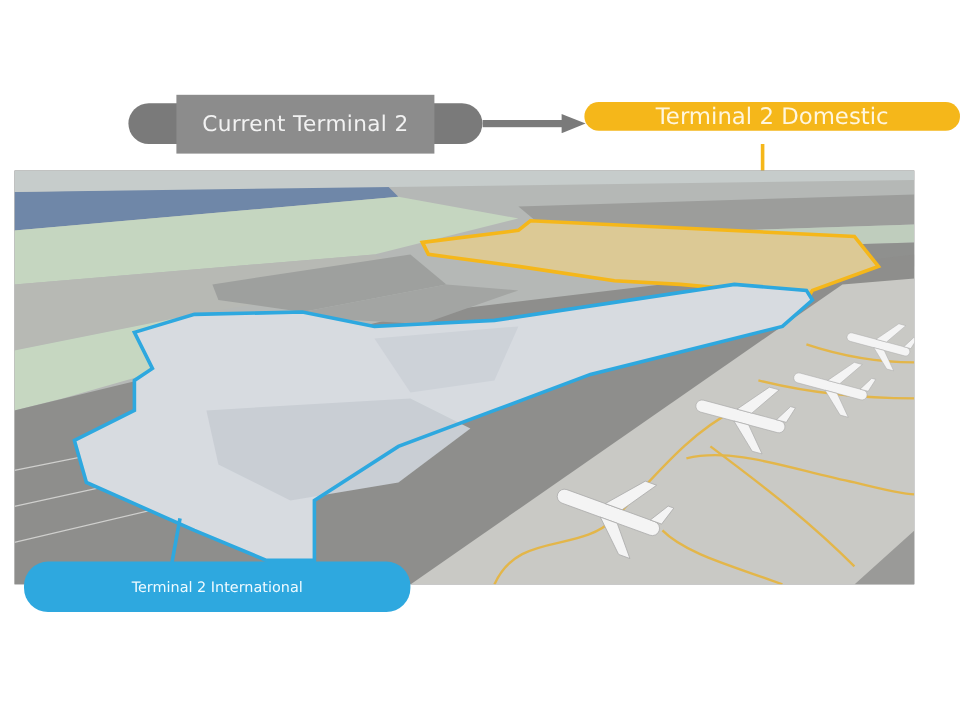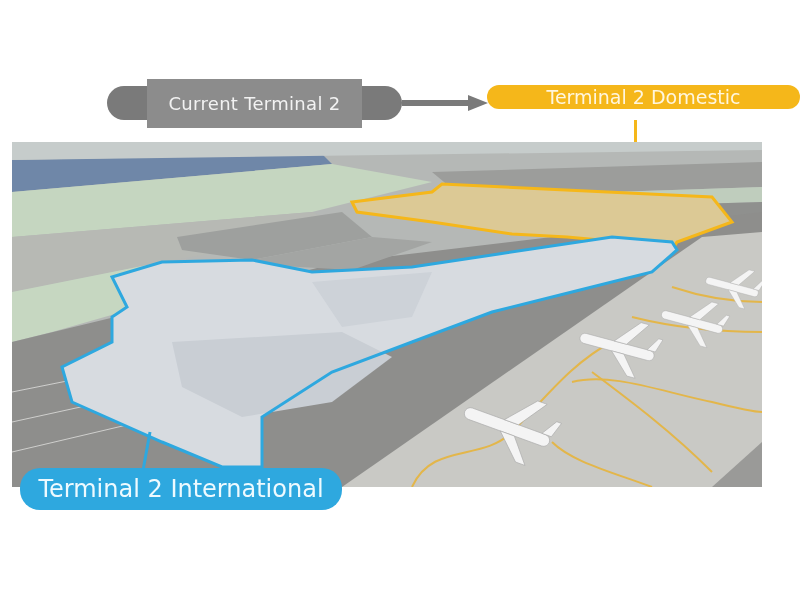--- a/index.html
+++ b/index.html
@@ -4,21 +4,21 @@
   <style>
     html, body { margin:0; padding:0; }
     body { width:800px; height:600px; background:#ffffff; position:relative; overflow:hidden; font-family:"DejaVu Sans", sans-serif; }
     .scene { position:absolute; left:12px; top:142px; width:750px; height:345px; overflow:hidden; background:#9a9a98; }
     .scene svg { position:absolute; left:0; top:0; width:750px; height:345px; display:block; }
     .pill { position:absolute; border-radius:18px; color:#fff; display:flex; align-items:center; justify-content:center; white-space:nowrap; }
     .pill-current { left:107px; top:86px; width:295px; height:34px; background:#7a7a7a; border-radius:17px; }
     .pill-current .inner { background:#8c8c8c; padding:14px 22px; font-size:18px; letter-spacing:0.3px; color:#f2f2f2; }
     .arrow { position:absolute; left:402px; top:95px; width:88px; height:16px; }
     .pill-domestic { left:487px; top:85px; width:313px; height:24px; background:#f5b71a; font-size:19px; color:#fff6de; border-radius:18px; }
-    .pill-intl { left:20px; top:468px; width:322px; height:42px; background:#2ea8df; font-size:24px; color:#eefaff; border-radius:20px; }
+    .pill-intl { left:20px; top:468px; width:322px; height:42px; background:#2ea8df; font-size:12px; color:#eefaff; border-radius:20px; }
     .leader-domestic { position:absolute; left:634px; top:120px; width:3px; height:70px; background:#f5b71a; }
   </style>
 </head>
 <body>
 
 <div>
 
   <div class="pill pill-current">
     <span class="inner">Current Terminal 2</span>
   </div>

